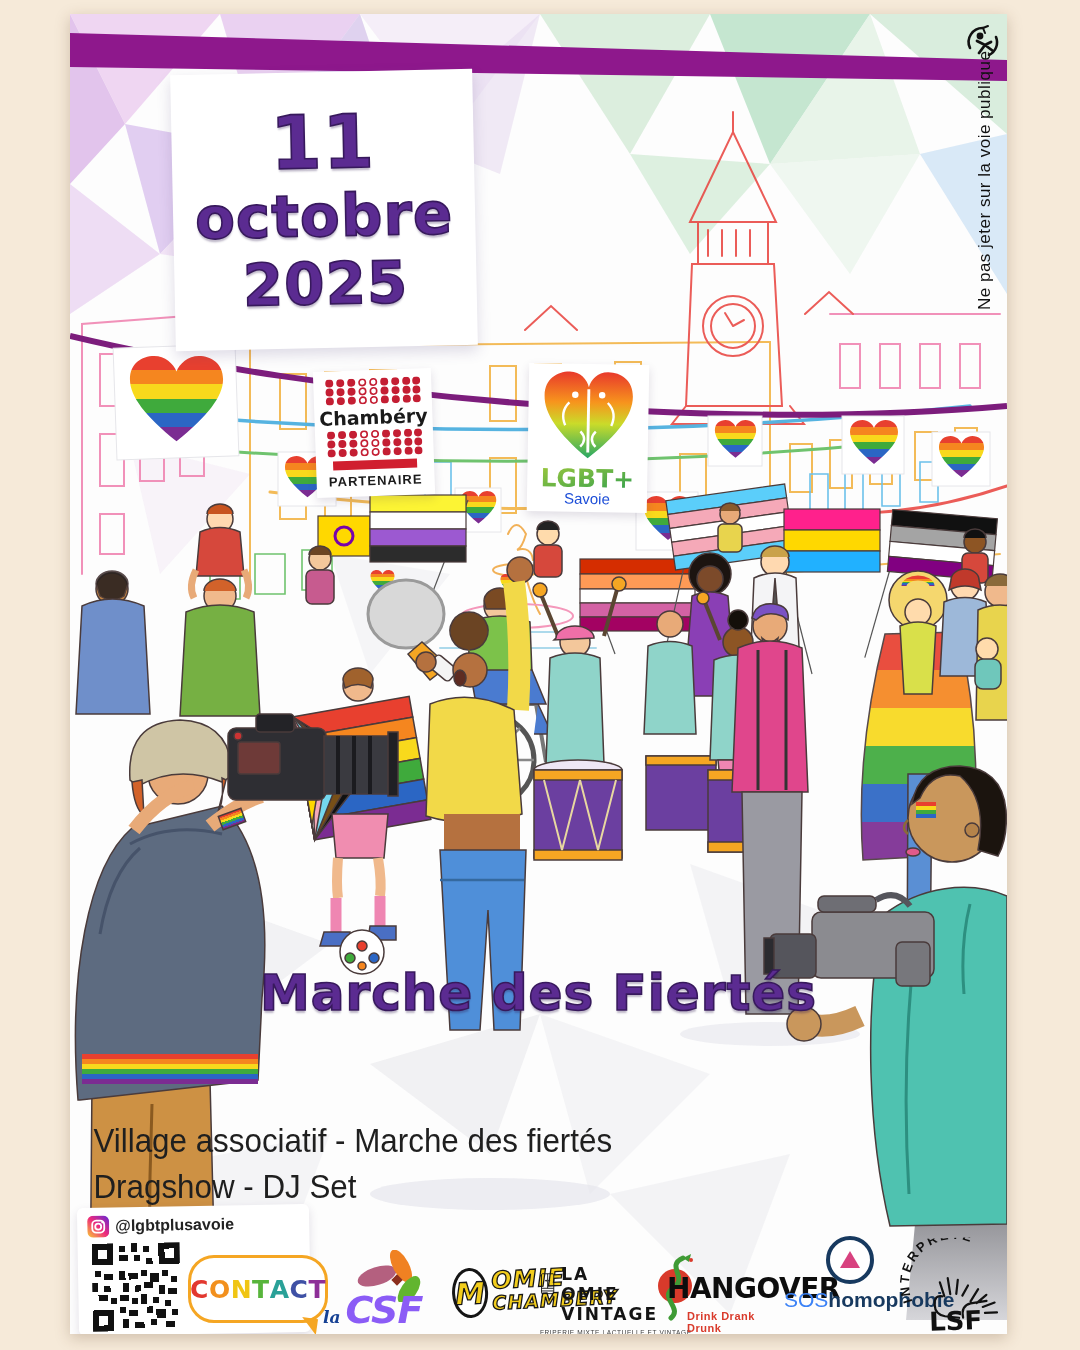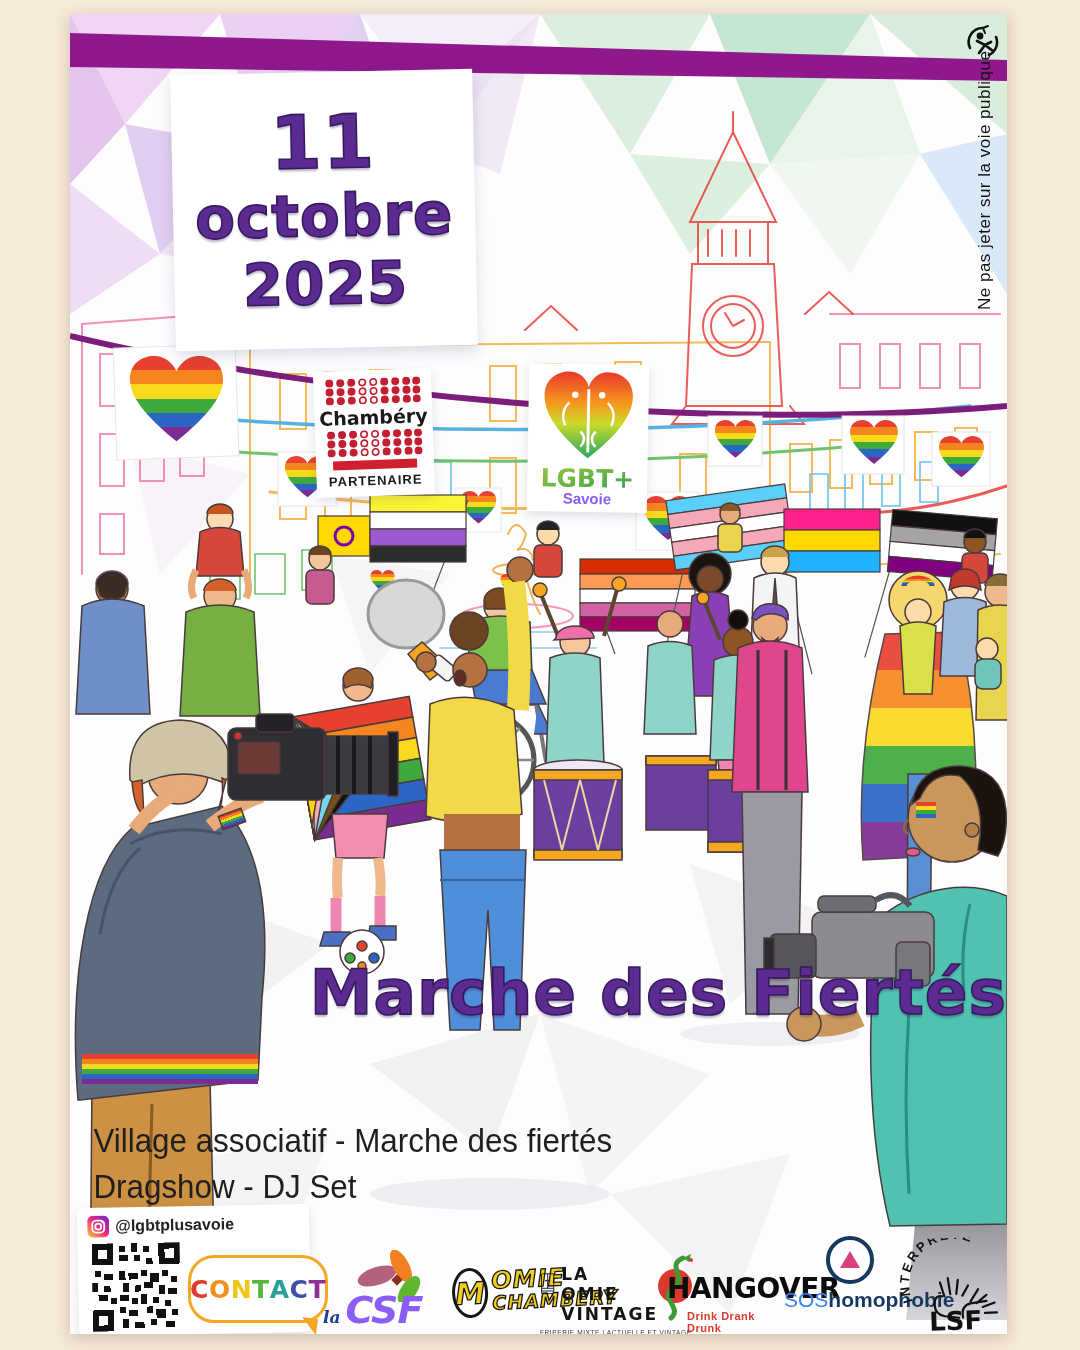--- a/index.html
+++ b/index.html
@@ -26,25 +26,25 @@
 
   
   .card{background:#fff;box-shadow:0 4px 10px rgba(60,40,90,.15);}
   .chambery-card{left:245px;top:356px;width:118px;height:126px;transform:rotate(-2deg);
                  display:flex;flex-direction:column;align-items:center;justify-content:center;gap:2px;}
   .chambery-name{font-size:19px;font-weight:bold;color:#1a1a1a;font-family:"DejaVu Sans",sans-serif;}
   .chambery-bar{width:84px;height:9px;background:#d01f2f;margin-top:2px;}
   .chambery-label{font-size:13px;font-weight:bold;color:#1a1a1a;letter-spacing:1px;margin-top:2px;}
   .lgbt-card{left:458px;top:350px;width:120px;height:142px;transform:rotate(1deg);
              display:flex;flex-direction:column;align-items:center;justify-content:flex-start;padding-top:6px;}
-  .savoie{font-size:15px;font-weight:bold;color:#8b5cf6;margin-top:-2px;}
+  .savoie{font-size:15px;font-weight:normal;color:#1d4ed8;margin-top:-2px;}
 
   
   .title{position:absolute;left:0;top:942px;width:937px;text-align:center;}
-  .t1{font-size:63px;line-height:74px;text-align:right;}
+  .t1{font-size:50px;line-height:74px;}
   .t2{font-size:63px;line-height:78px;}
   .subtitle{position:absolute;left:0;top:1103px;width:937px;text-align:left;color:#1f1f1f;}
   .s1{font-size:33px;line-height:48px;transform:scaleX(.95);}
   .s2{font-size:33px;line-height:44px;transform:scaleX(.95);}
 
   
   .qr-card{left:8px;top:1192px;width:232px;height:128px;transform:rotate(-1deg);border-radius:6px;
            padding:8px 10px;box-sizing:border-box;}
   .ig-row{display:flex;align-items:center;gap:6px;}
   .handle{font-size:16px;font-weight:bold;color:#222;}

